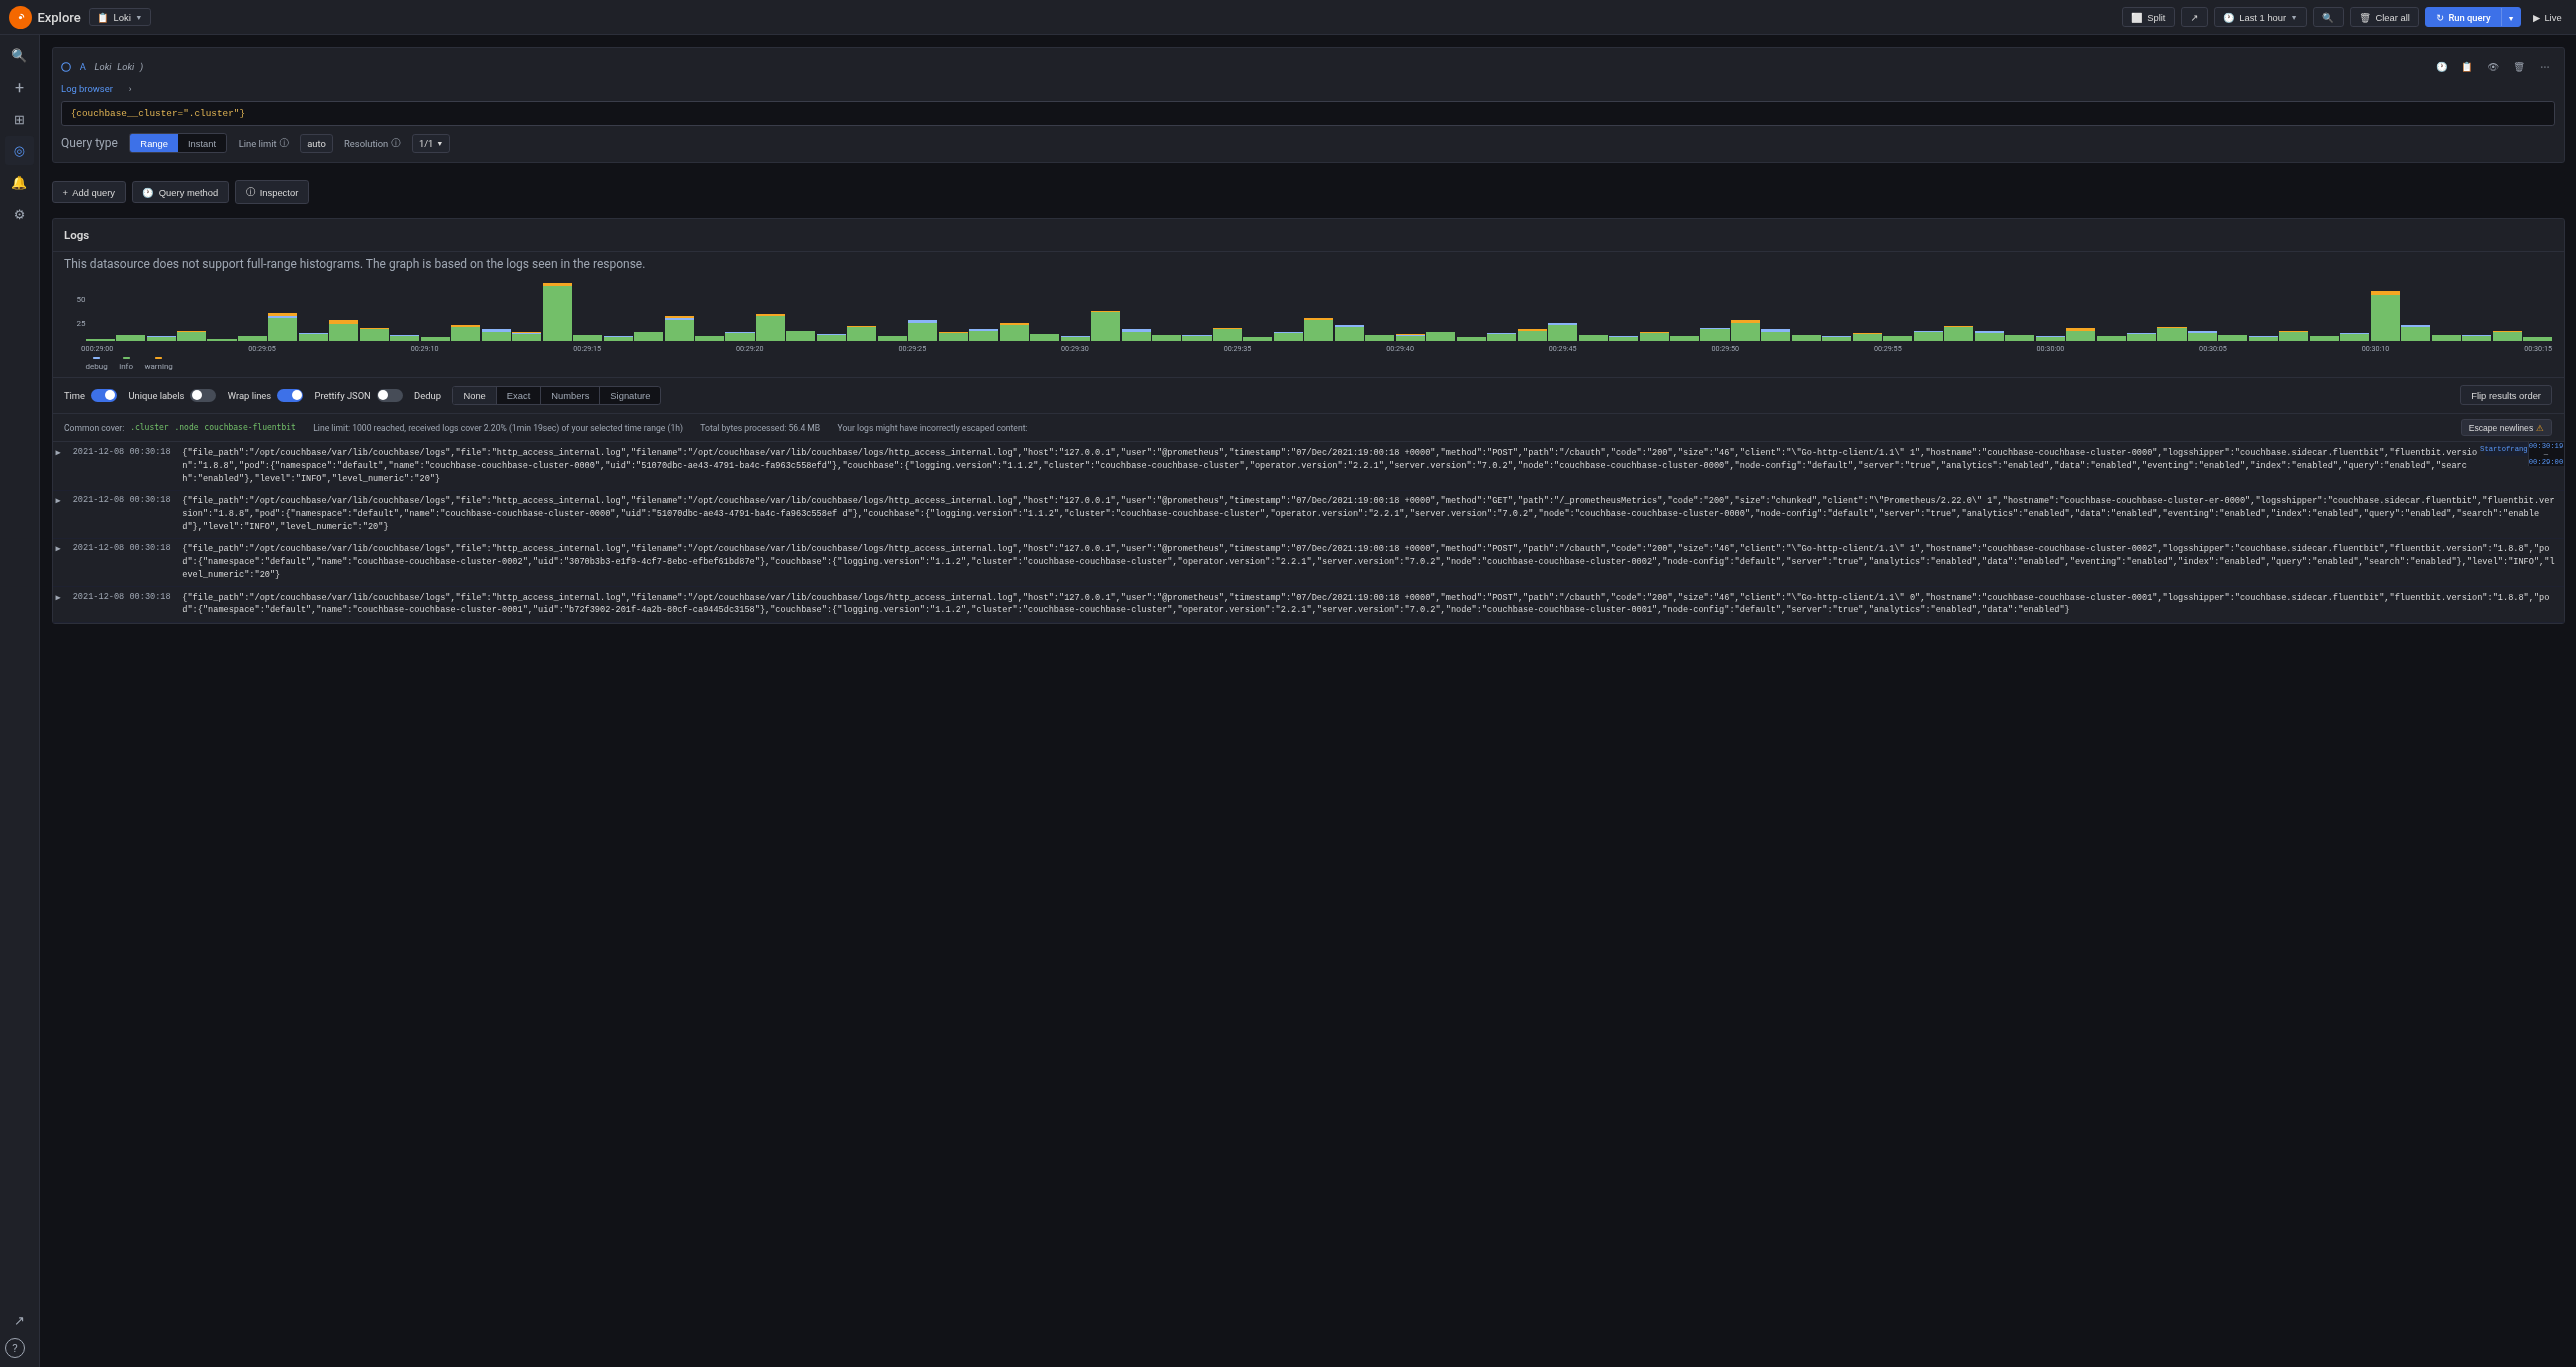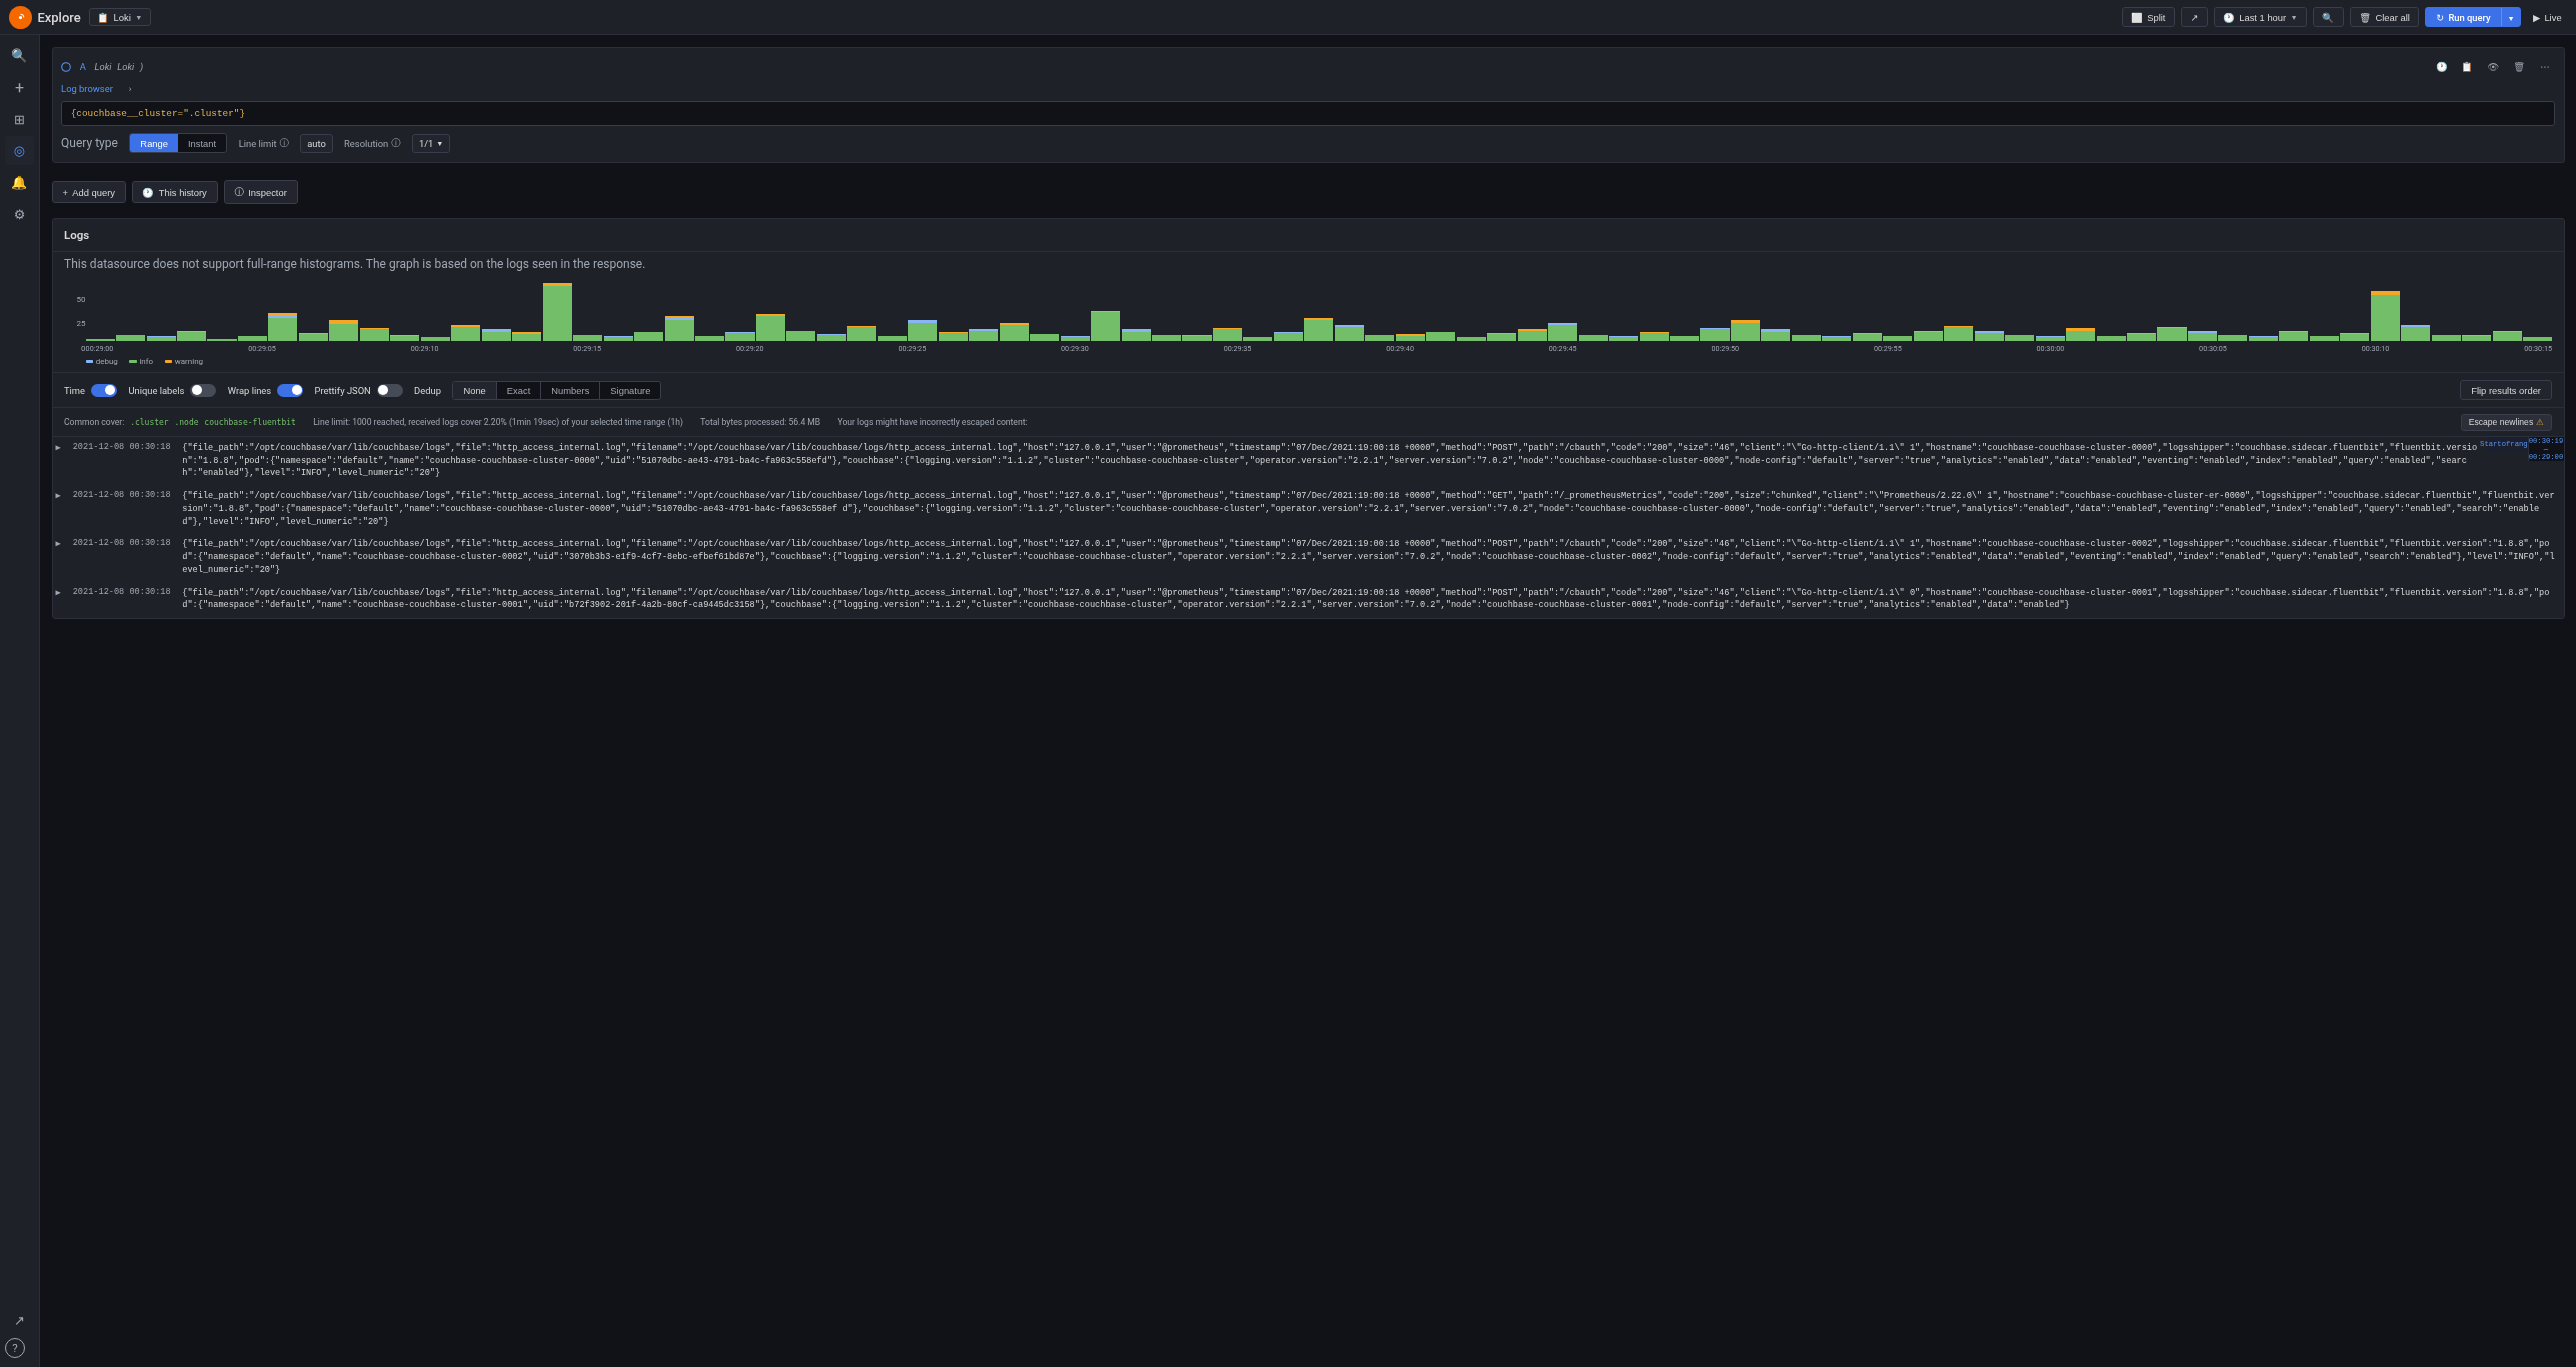--- a/index.html
+++ b/index.html
@@ -137,21 +137,21 @@
     .chart-container { display: flex; align-items: flex-end; }
     .chart-bars-wrapper { flex: 1; display: flex; flex-direction: column; }
     .chart-bars { display: flex; align-items: flex-end; height: 58px; gap: 1.4px; overflow: hidden; }
     .bar-group { display: flex; flex-direction: column; justify-content: flex-end; align-items: center; gap: 0; min-width: 2.9px; }
     .bar { width: 100%; min-width: 2.2px; }
     .bar-debug { background: #8ab4f8; }
     .bar-info { background: #73bf69; }
     .bar-warning { background: #f5a623; }
     .chart-xaxis { display: flex; justify-content: space-between; padding-top: 2.9px; font-size: 7.2px; color: #9fa7b3; }
     .chart-legend { display: flex; gap: 11.5px; padding: 4.3px 0 5.8px 21.6px; font-size: 8px; color: #9fa7b3; }
-    .legend-item { display: flex; align-items: center; gap: 2.9px; }
+    .legend-item { display: flex; align-items: center; gap: 2.9px; flex-direction: column; }
     .legend-dot { width: 7.2px; height: 2.2px; border-radius: 0.7px; }
 
     
     .logs-controls {
       display: flex; align-items: center; gap: 11.5px; padding: 7.2px 11.5px;
       border-top: 0.7px solid #2c2f3a; border-bottom: 0.7px solid #2c2f3a; flex-wrap: wrap;
     }
     .control-item { display: flex; align-items: center; gap: 5.8px; font-size: 9.4px; }
     .control-label { color: #d9d9d9; }
     .toggle-switch {
@@ -342,21 +342,21 @@
     </div>
   </div>
 
   <div class="bottom-toolbar">
     <button class="toolbar-btn">
       <span>+</span>
       <span>Add query</span>
     </button>
     <button class="toolbar-btn">
       <span>🕐</span>
-      <span>This history</span>
+      <span>Query method</span>
     </button>
     <button class="toolbar-btn">
       <span>ⓘ</span>
       <span>Inspector</span>
     </button>
   </div>
 
   <div class="logs-panel">
     <div class="logs-title">Logs</div>
     <div class="logs-subtitle">This datasource does not support full-range histograms. The graph is based on the logs seen in the response.</div>

